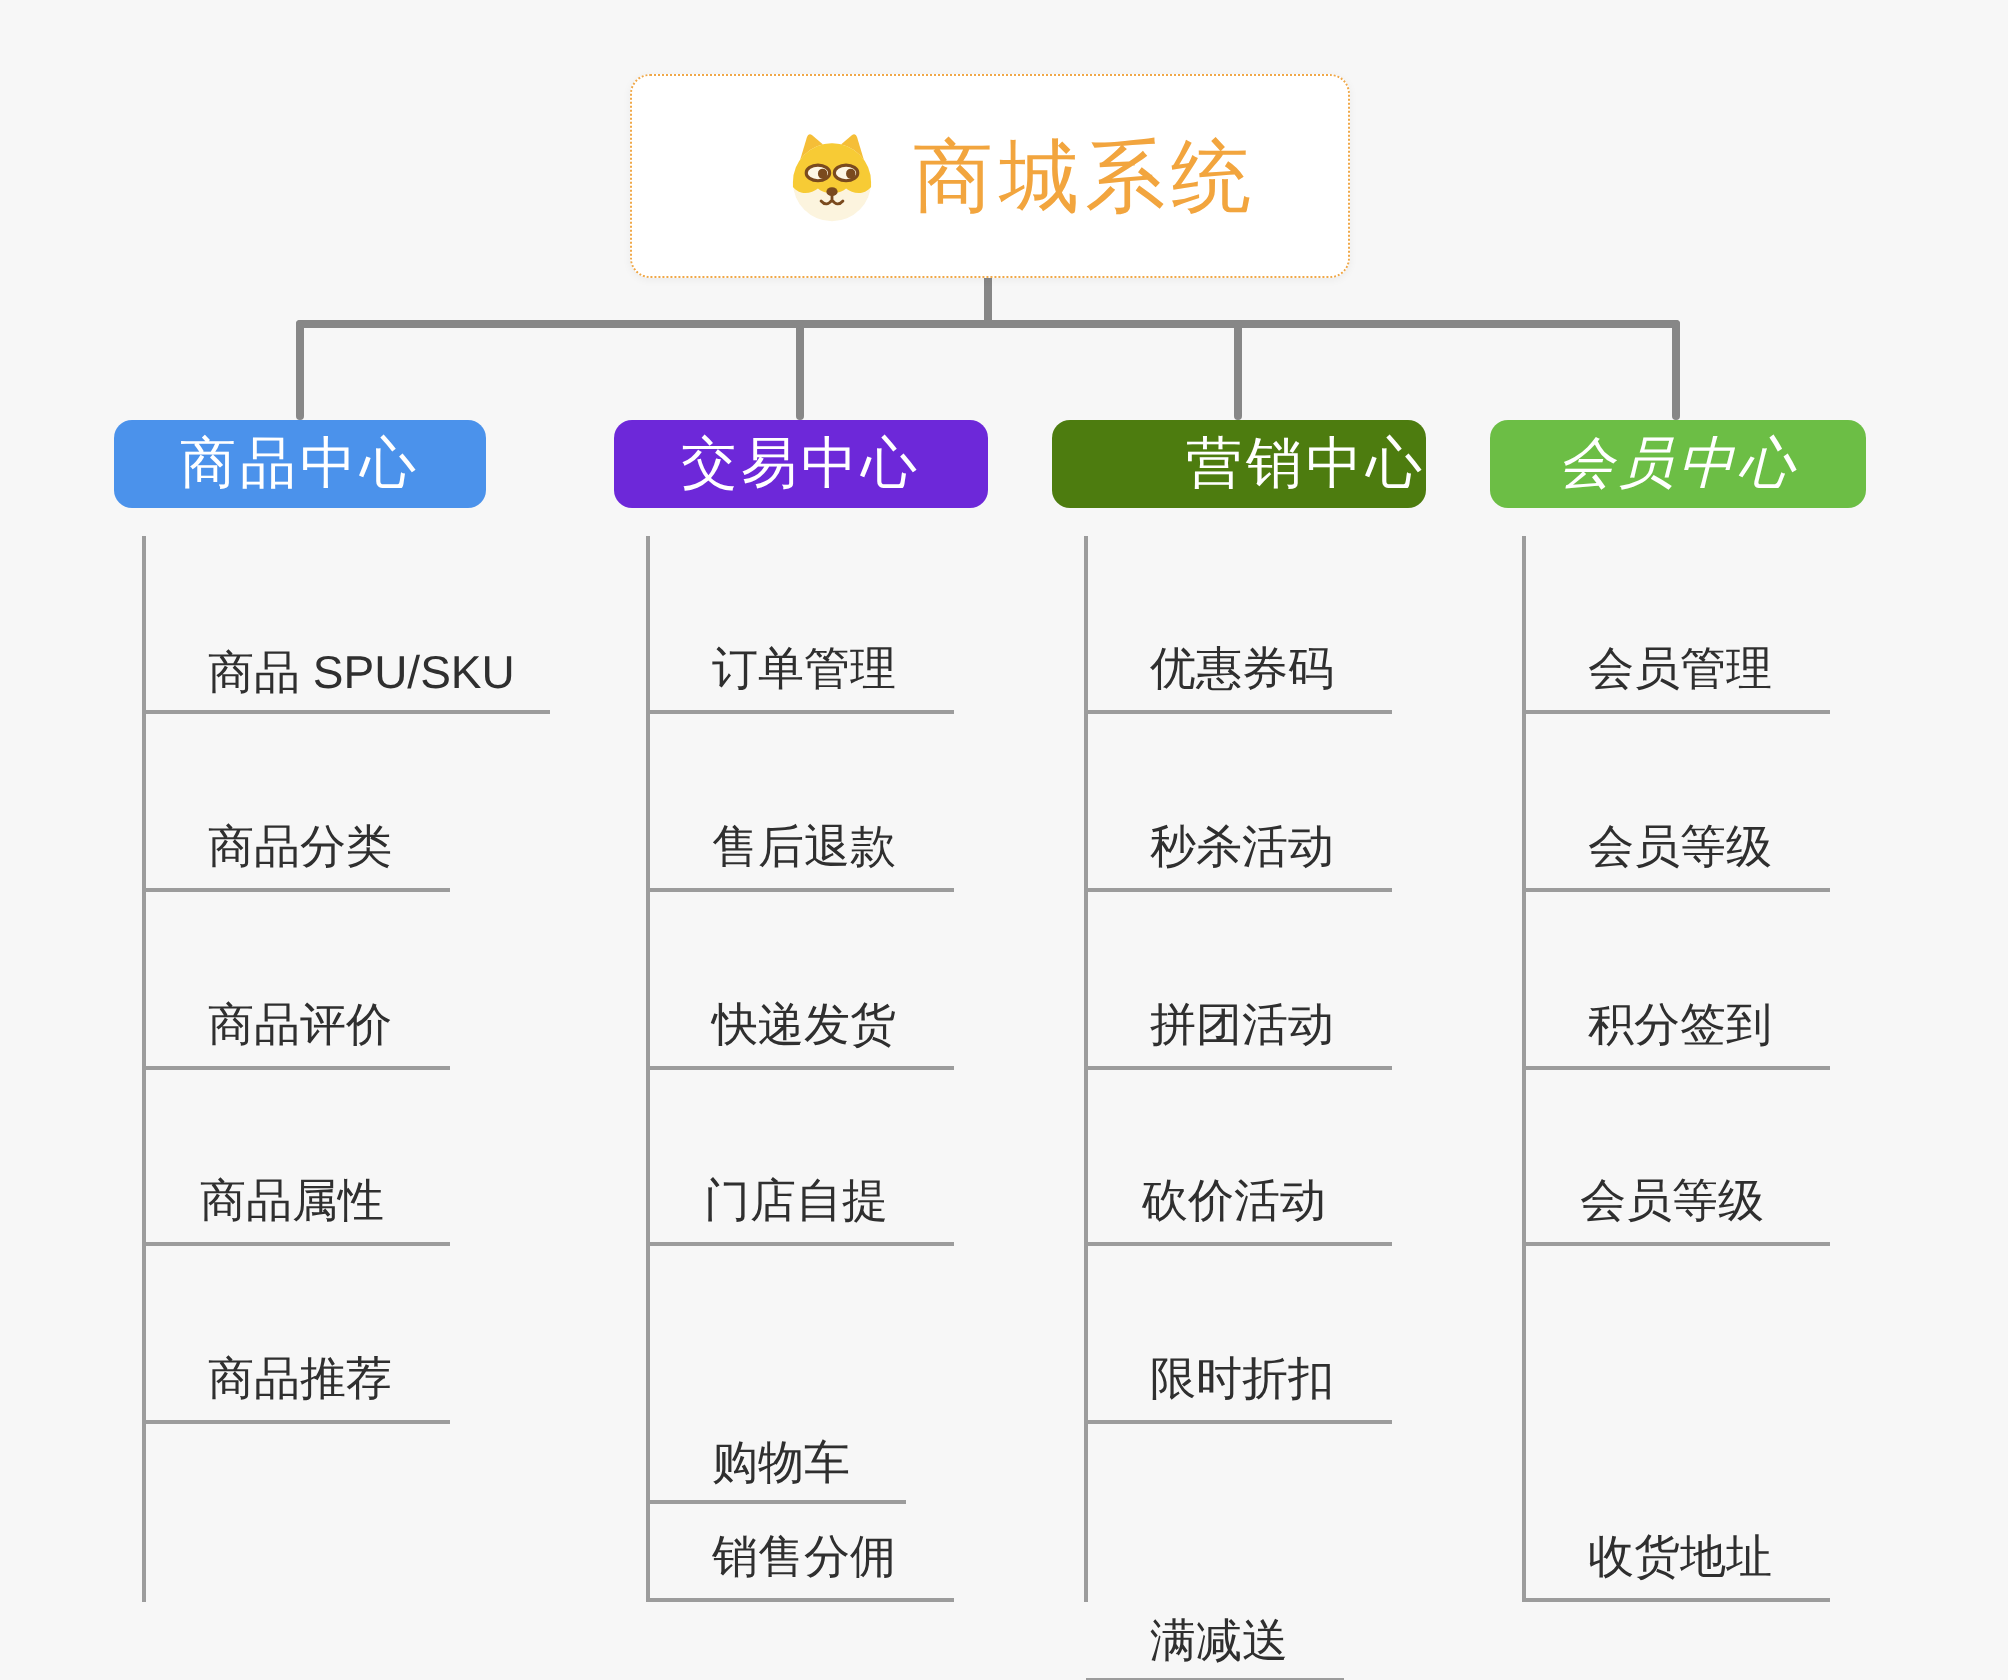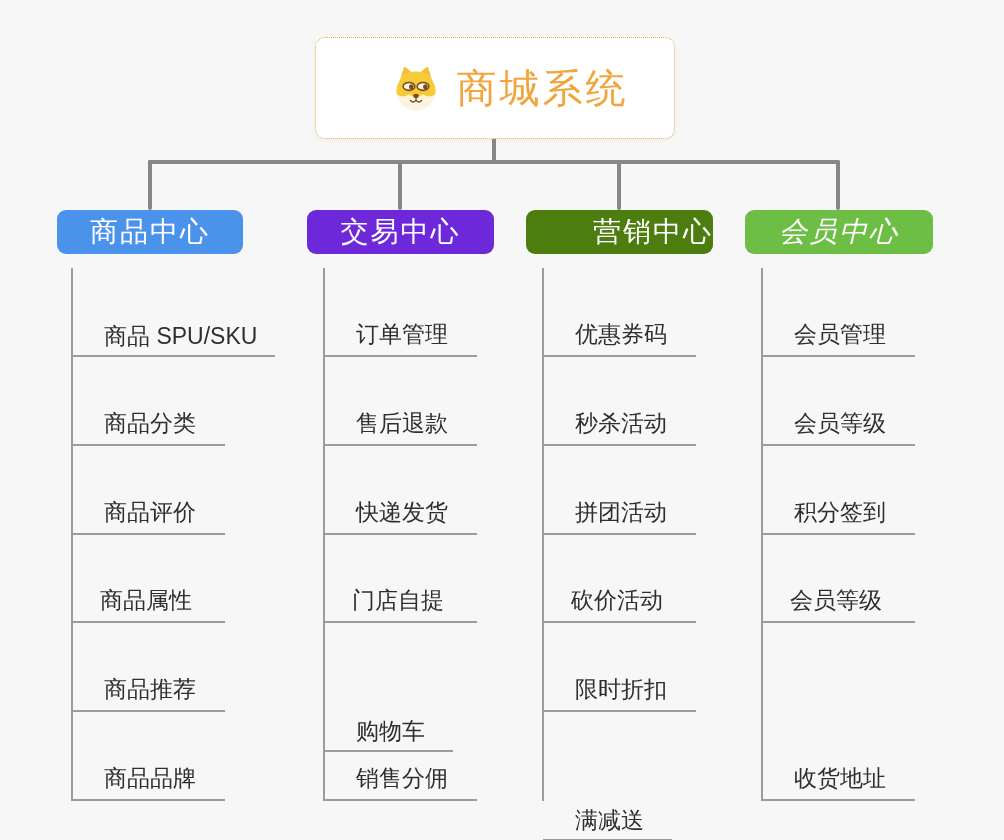--- a/index.html
+++ b/index.html
@@ -99,23 +99,20 @@
     </div>
   <div class="leaf c0 r2 w-std">
       <span>商品评价</span>
     </div>
   <div class="leaf c0 r3 w-std">
       <span>商品属性</span>
     </div>
   <div class="leaf c0 r4 w-std">
       <span>商品推荐</span>
     </div>
-  <div class="leaf c0 r5 w-std">
-      <span>商品品牌</span>
-    </div>
 
   <div class="leaf c1 r0 w-std">
       <span>订单管理</span>
     </div>
   <div class="leaf c1 r1 w-std">
       <span>售后退款</span>
     </div>
   <div class="leaf c1 r2 w-std">
       <span>快递发货</span>
     </div>

